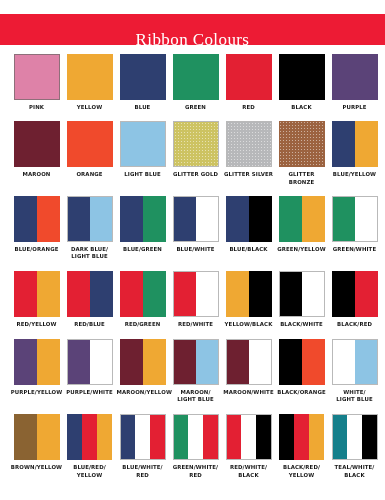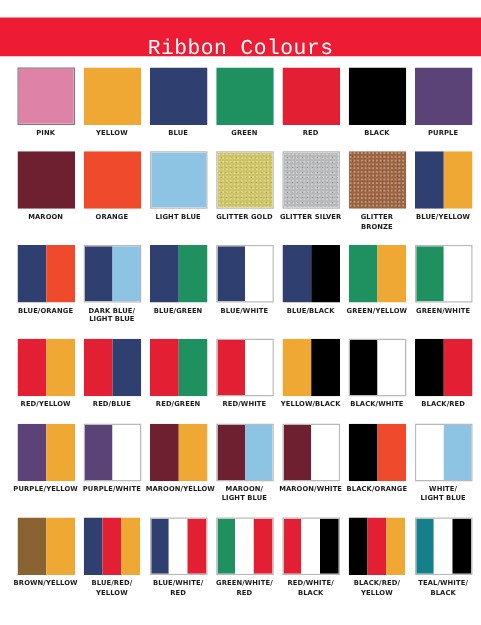--- a/index.html
+++ b/index.html
@@ -29,21 +29,21 @@
     top: 14px;
     width: 385px;
     height: 31px;
     background: #ed1b34;
     display: flex;
     align-items: center;
     justify-content: center;
   }
   .header-title {
     color: #ffffff;
-    font-family: Liberation Mono, monospace;
+    font-family: Liberation Serif, serif;
     font-size: 17px;
     font-weight: 400;
     letter-spacing: 0.4px;
     line-height: 1;
     white-space: nowrap;
     margin-top: 20px;
   }
 
   
   .grid {

